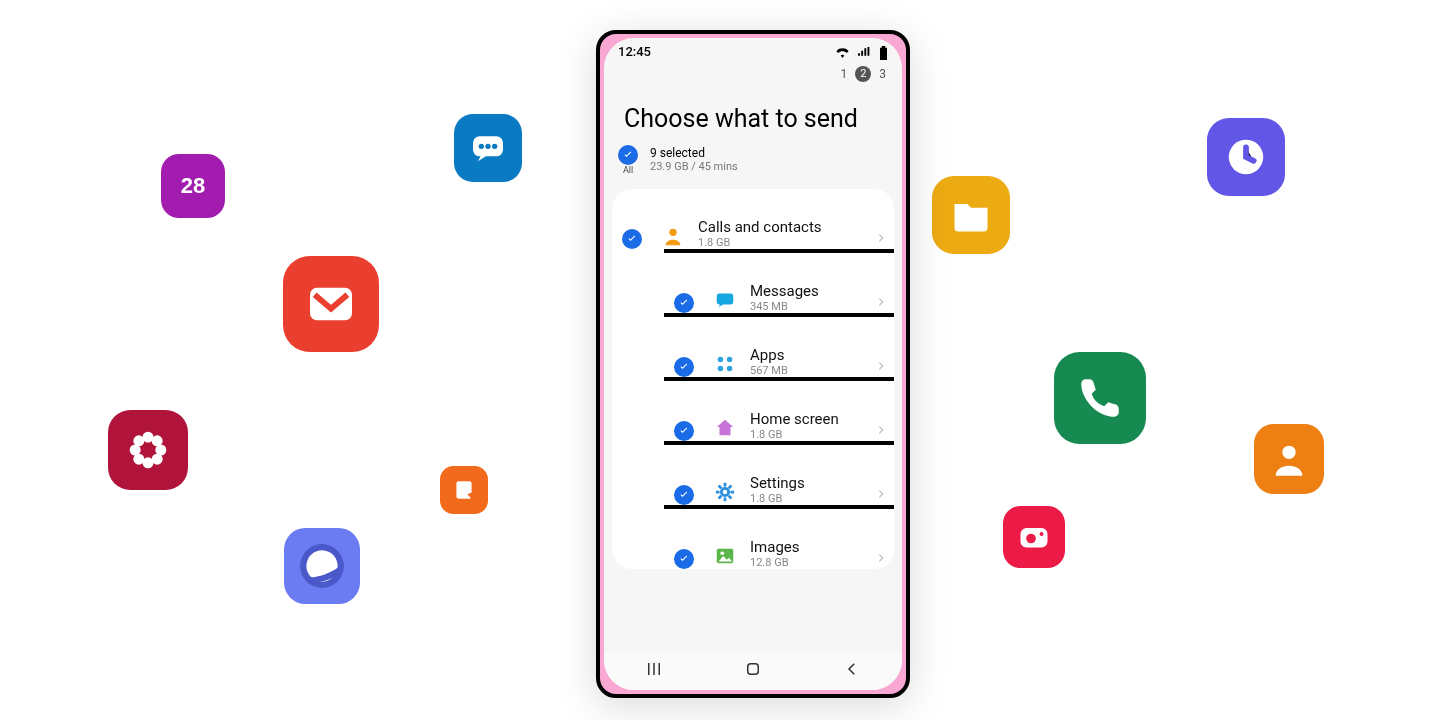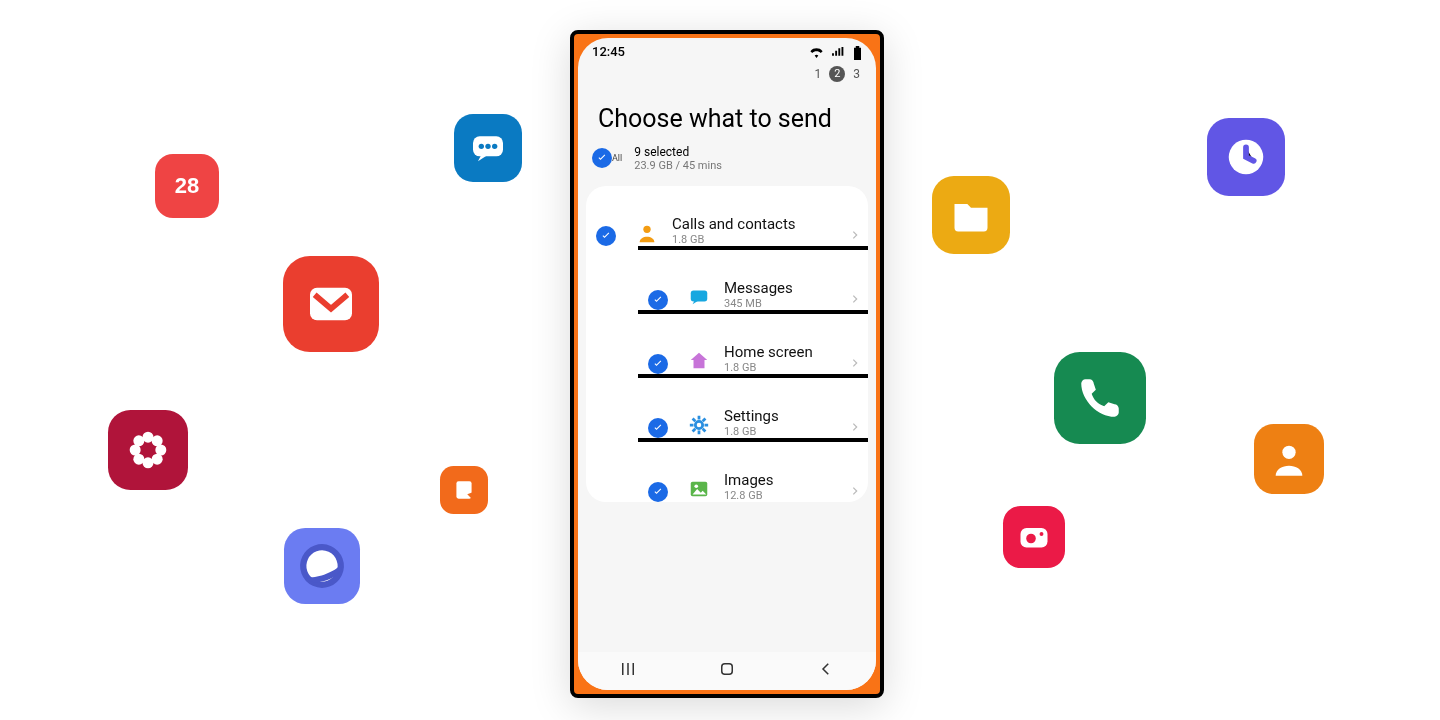--- a/index.html
+++ b/index.html
@@ -3,35 +3,35 @@
 <meta charset="utf-8">
 <style>
   html,body{margin:0;padding:0;width:1440px;height:720px;background:#fff;font-family:"Segoe UI",Roboto,Arial,sans-serif;overflow:hidden}
   .stage{position:relative;width:1440px;height:720px}
 
   
   .bubble{position:absolute;border-radius:28%;display:flex;align-items:center;justify-content:center;color:#fff}
   .bubble svg{display:block}
 
   
-  .phone{position:absolute;left:570px;top:30px;width:306px;height:660px;border-radius:8px;border:4px solid #000;background:#f97316;box-shadow:0 8px 40px rgba(0,0,0,.15)}
+  .phone{position:absolute;left:596px;top:30px;width:306px;height:660px;border-radius:20px;border:4px solid #000;background:#f9a8d4;box-shadow:0 8px 40px rgba(0,0,0,.15)}
   .screen{position:absolute;inset:4px;border-radius:30px;background:#f6f6f6;overflow:hidden;color:#000}
 
   
   .statusbar{display:flex;justify-content:space-between;align-items:center;padding:6px 14px 2px;font-size:13px;font-weight:500}
   .status-right svg{vertical-align:middle;margin-left:4px}
 
   
   .stepper{display:flex;justify-content:flex-end;gap:8px;padding:4px 16px;font-size:12px;color:#555;align-items:center}
   .stepper .on{background:#555;color:#fff;width:16px;height:16px;border-radius:50%;display:inline-flex;align-items:center;justify-content:center;font-size:11px}
 
   
   .title{padding:18px 8px 12px 20px;font-size:25px;font-weight:400;color:#000;letter-spacing:0}
   .summary{display:flex;align-items:center;gap:12px;padding:0 14px 14px}
-  .allbox{display:flex;flex-direction:row;align-items:center;font-size:9px;color:#444}
+  .allbox{display:flex;flex-direction:column;align-items:center;font-size:9px;color:#444}
   .check{width:20px;height:20px;border-radius:50%;background:#1b6ae6;display:flex;align-items:center;justify-content:center}
   .check svg{display:block}
   .summary-text .line1{font-size:12px;color:#000}
   .summary-text .line2{font-size:11px;color:#777}
 
   
   .card{margin:0 8px;border-radius:20px;background:#fff;overflow:hidden}
   .row{display:flex;align-items:flex-end;height:60px;padding:0 8px 0 10px}
   .row + .row{border-top:4px solid #000000;margin-left:52px}
   .row:first-child{border-top:none}
@@ -45,21 +45,21 @@
   
   .nav{position:absolute;bottom:0;left:0;right:0;height:38px;display:flex;justify-content:space-around;align-items:center;color:#333;background:#fafafa}
   .nav span{font-size:18px}
 </style>
 </head>
 <body>
 
 <div class="stage">
 
   <div id="bubbles">
-      <div class="bubble" style="left: 155px; top: 154px; width: 64px; height: 64px; background: #ef4444;">
+      <div class="bubble" style="left: 161px; top: 154px; width: 64px; height: 64px; background: #a21caf;">
         <div style="font:700 22px/1 Arial;color:#fff">28</div>
       </div>
       <div class="bubble" style="left: 454px; top: 114px; width: 68px; height: 68px; background: rgb(10, 122, 194);">
         <svg width="40" height="40" viewBox="0 0 24 24">
           <rect x="3" y="5" width="18" height="12" rx="4" fill="#fff"></rect>
           <circle cx="8" cy="11" r="1.6" fill="#0a7ac2"></circle>
           <circle cx="12" cy="11" r="1.6" fill="#0a7ac2"></circle>
           <circle cx="16" cy="11" r="1.6" fill="#0a7ac2"></circle>
           <path fill="#fff" d="M8 16l-2 4 6-4z"></path>
         </svg>
@@ -215,20 +215,44 @@
      </span>
           </div>
           <div class="row">
             <span class="check">
        <svg width="12" height="12" viewBox="0 0 24 24">
                 <path fill="#fff" d="M9 16l-4-4 1.5-1.5L9 13l8-8L18.5 6.5z"></path>
               </svg>
      </span>
      <span class="icon">
               <svg width="22" height="22" viewBox="0 0 24 24">
+                <circle cx="7" cy="7" r="3" fill="#2fa3e0"></circle>
+                <circle cx="17" cy="7" r="3" fill="#2fa3e0"></circle>
+                <circle cx="7" cy="17" r="3" fill="#2fa3e0"></circle>
+                <circle cx="17" cy="17" r="3" fill="#2fa3e0"></circle>
+              </svg>
+            </span>
+     <span class="txt">
+       <div class="t1">Apps</div>
+       <div class="t2">567 MB</div>
+     </span>
+     <span class="chev">
+       <svg width="10" height="14" viewBox="0 0 24 24">
+                <path fill="none" stroke="#bbb" stroke-width="3" d="M8 4l8 8-8 8"></path>
+              </svg>
+     </span>
+          </div>
+          <div class="row">
+            <span class="check">
+       <svg width="12" height="12" viewBox="0 0 24 24">
+                <path fill="#fff" d="M9 16l-4-4 1.5-1.5L9 13l8-8L18.5 6.5z"></path>
+              </svg>
+     </span>
+     <span class="icon">
+              <svg width="22" height="22" viewBox="0 0 24 24">
                 <path fill="#c774d8" d="M12 3l9 8h-3v9H6v-9H3z"></path>
               </svg>
             </span>
      <span class="txt">
        <div class="t1">Home screen</div>
        <div class="t2">1.8 GB</div>
      </span>
      <span class="chev">
        <svg width="10" height="14" viewBox="0 0 24 24">
                 <path fill="none" stroke="#bbb" stroke-width="3" d="M8 4l8 8-8 8"></path>

